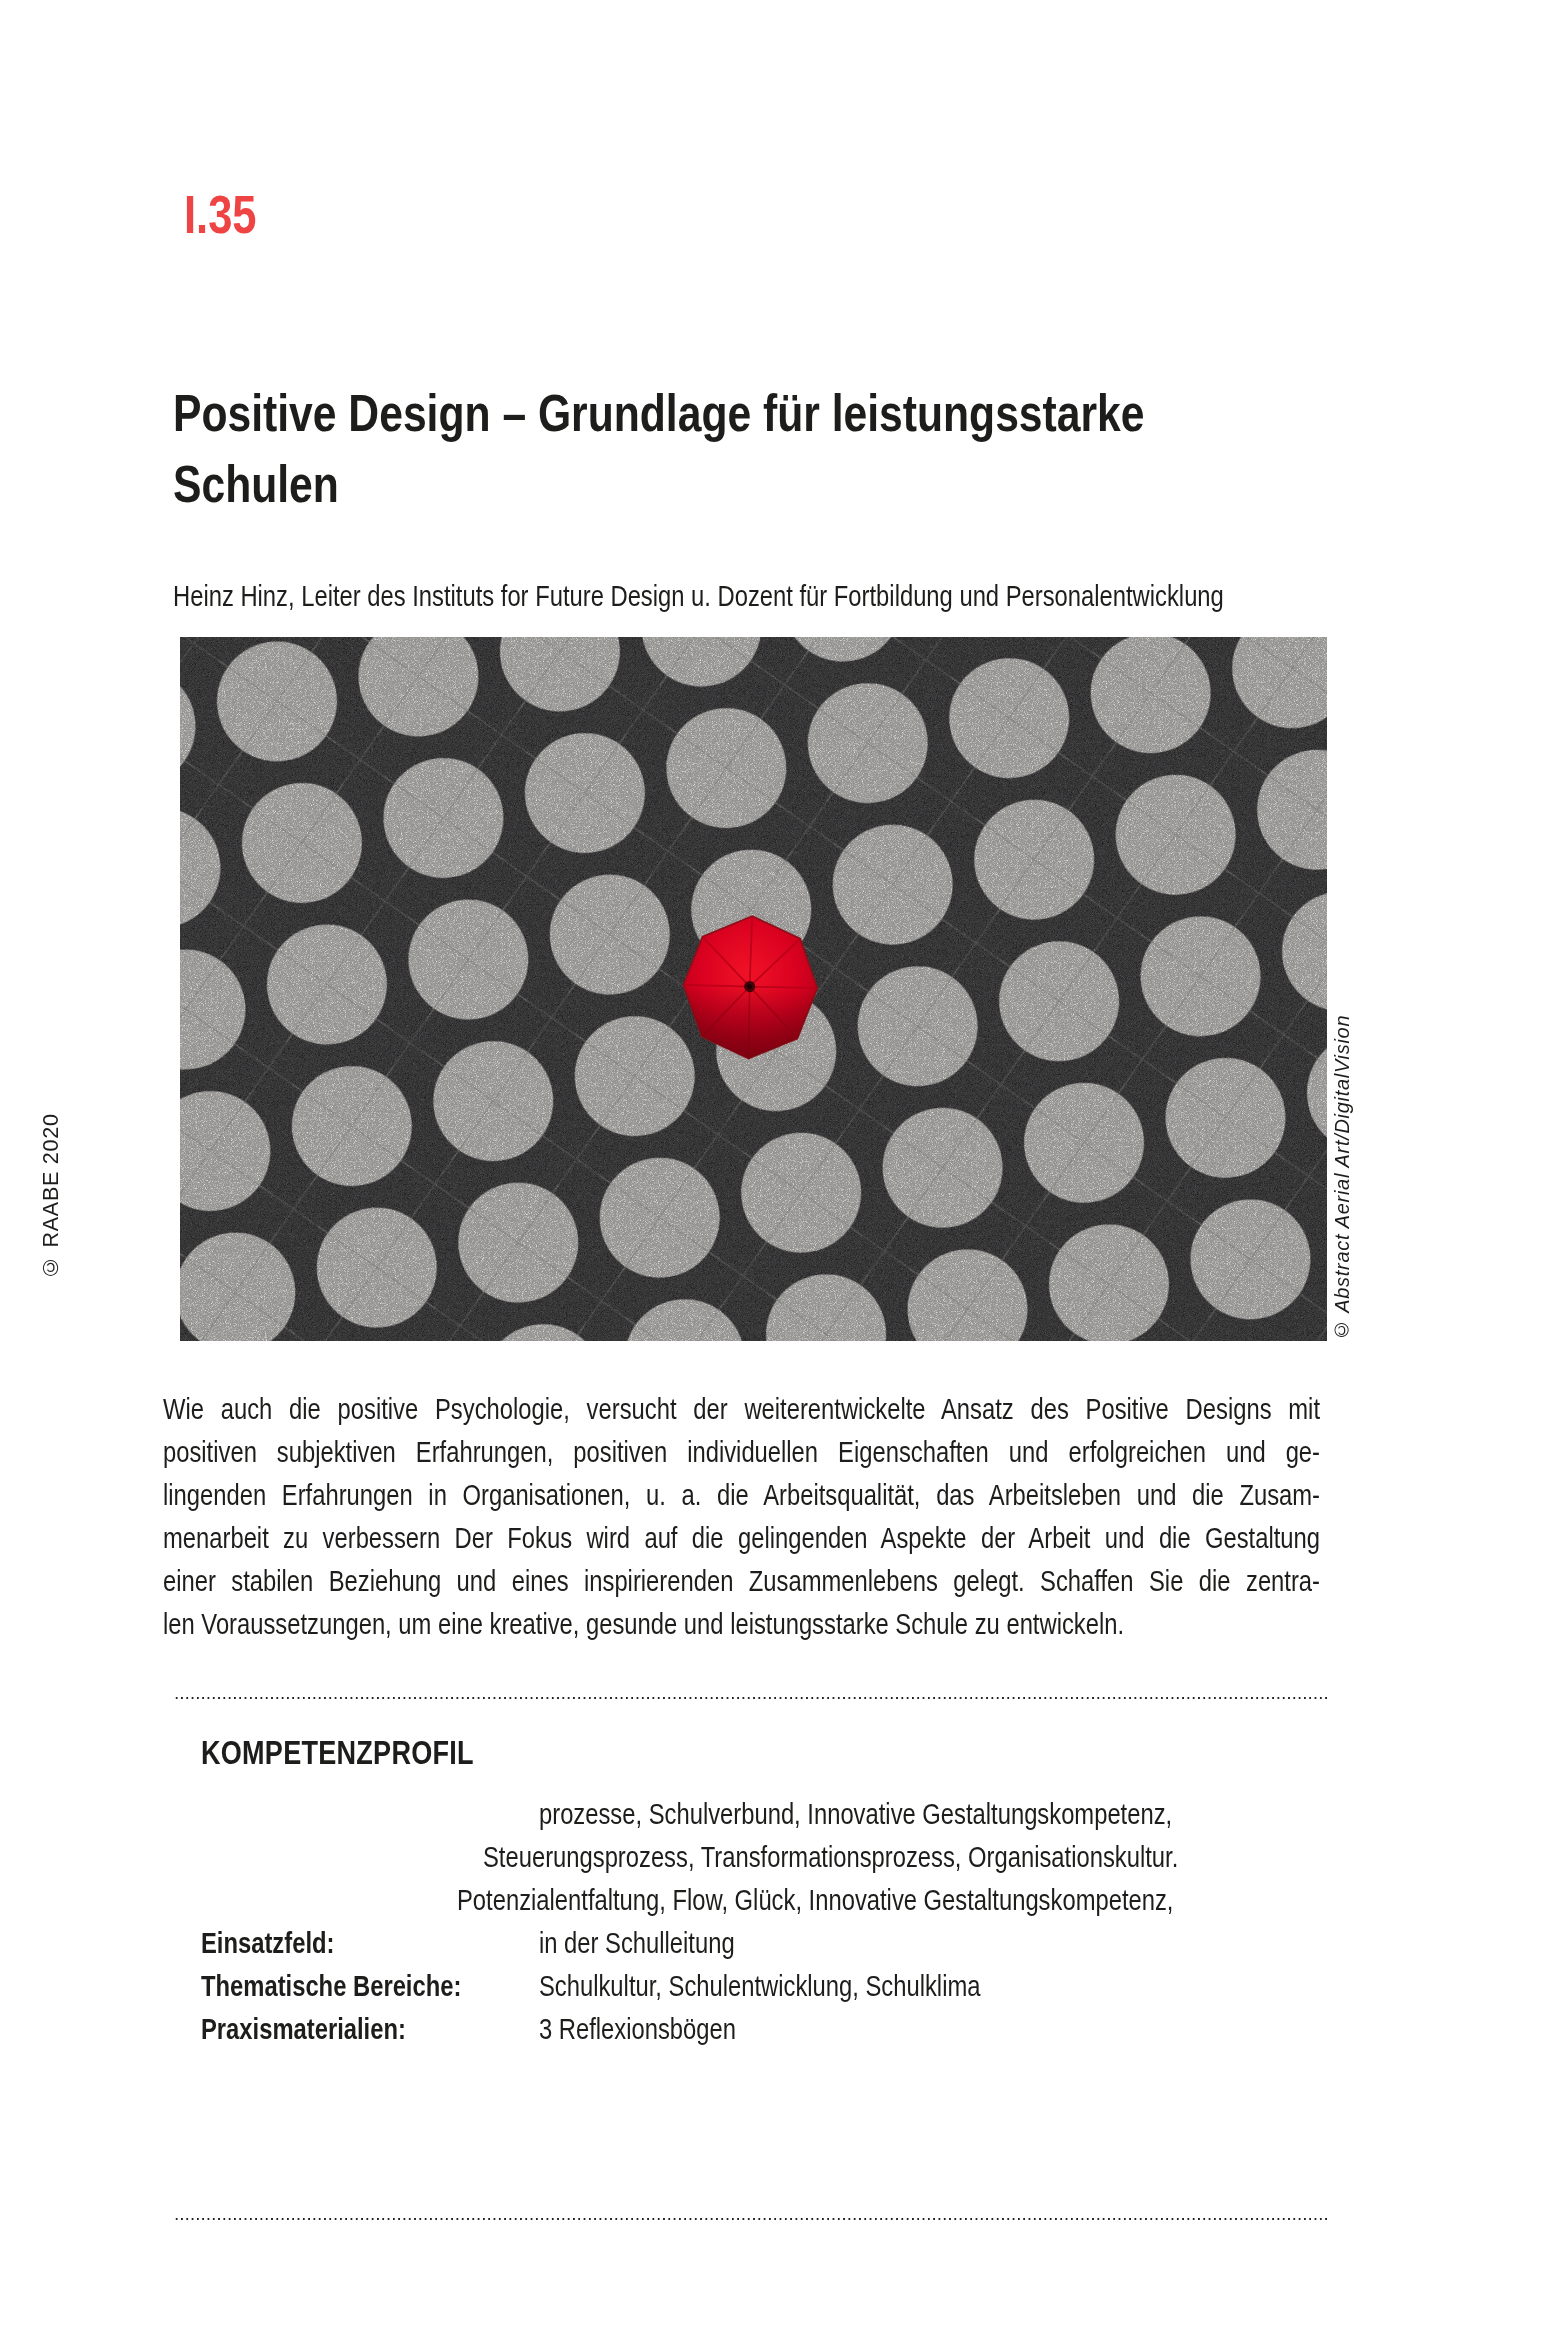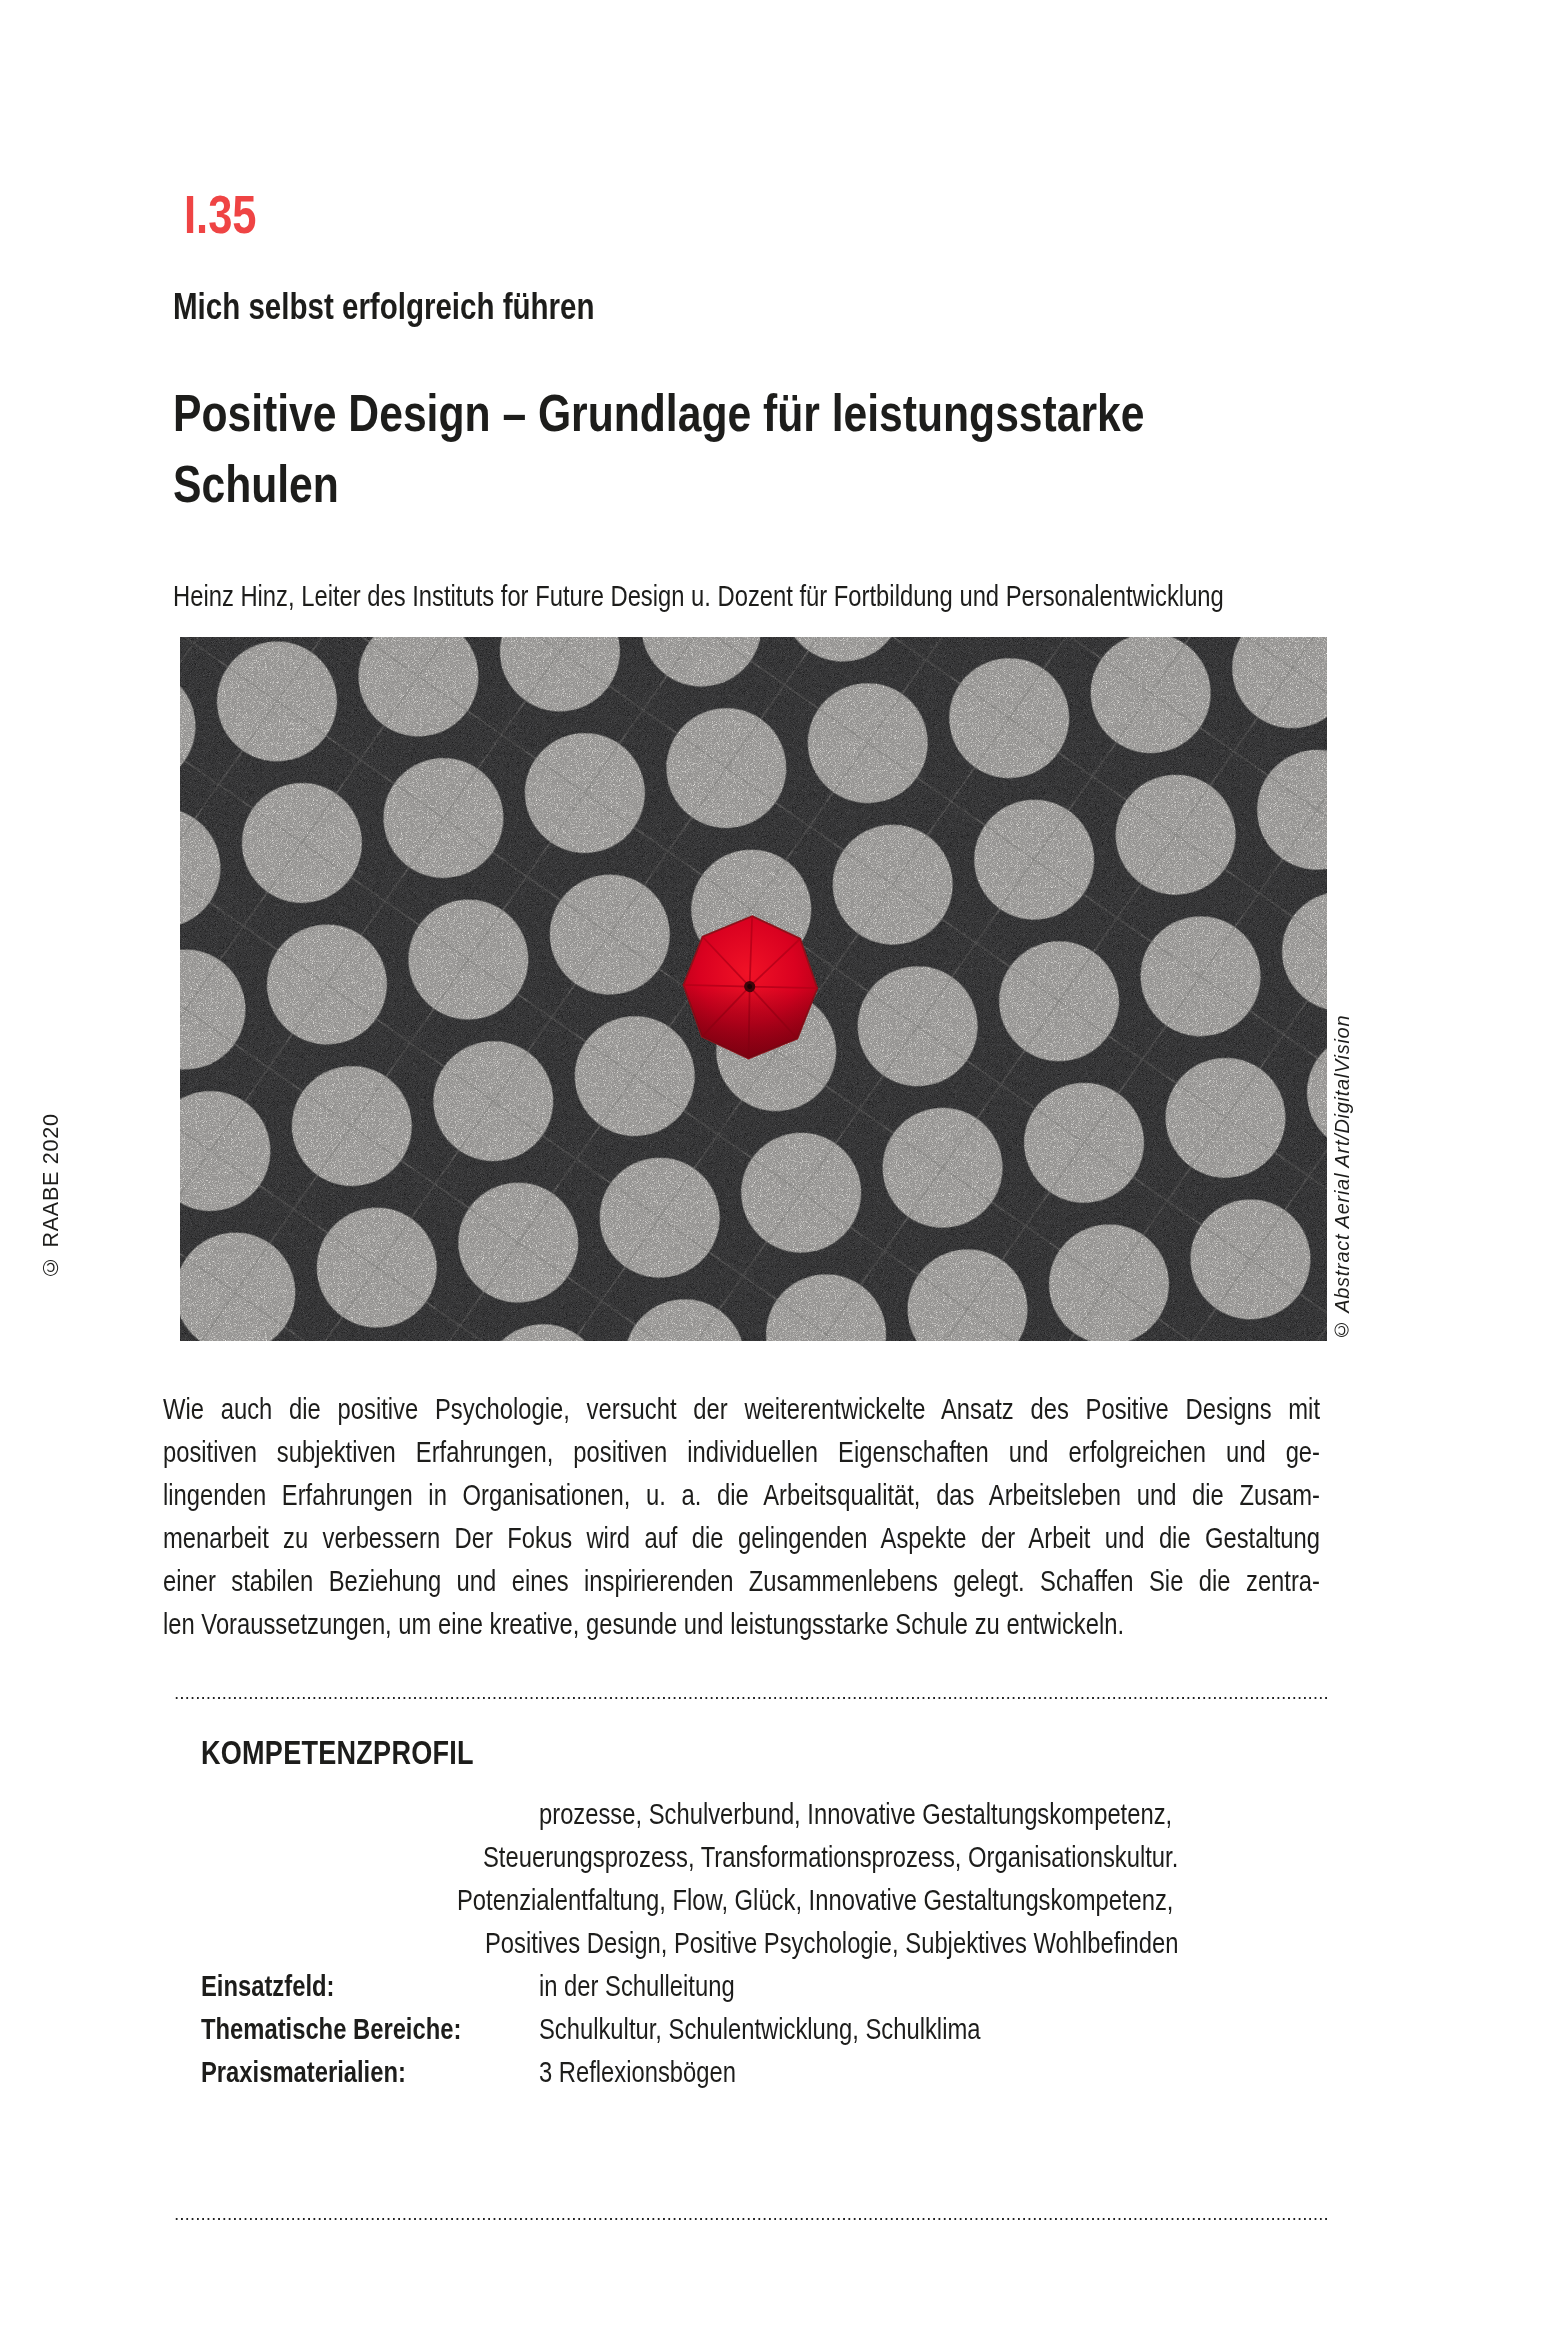--- a/index.html
+++ b/index.html
@@ -66,23 +66,20 @@
 <body>
 
 <div class="page">
 
   <div class="vtext raabe">© RAABE 2020</div>
 
   <div class="section-number">
       <span class="cx">I.35</span>
     </div>
 
-  <div class="kicker">
-      <span class="cx">Mich selbst erfolgreich führen</span>
-    </div>
 
   <div class="title">
     <span class="cx">Positive Design – Grundlage für leistungsstarke</span>
     <span class="cx">Schulen</span>
   </div>
 
   <div class="author">
       <span class="cx">Heinz Hinz, Leiter des Instituts for Future Design u. Dozent für Fortbildung und Personalentwicklung</span>
     </div>
 
@@ -150,24 +147,20 @@
     </div>
     <div class="kp-row">
       <div class="kp-label"><span class="cxi"></span></div>
       <div class="kp-value"><span class="cxi">Steuerungsprozess, Transformationsprozess, Organisationskultur.</span></div>
     </div>
     <div class="kp-row">
       <div class="kp-label"><span class="cxi"></span></div>
       <div class="kp-value"><span class="cxi">Potenzialentfaltung, Flow, Glück, Innovative Gestaltungskompetenz,</span></div>
     </div>
     <div class="kp-row">
-      <div class="kp-label"><span class="cxi"></span></div>
-      <div class="kp-value"><span class="cxi">Positives Design, Positive Psychologie, Subjektives Wohlbefinden</span></div>
-    </div>
-    <div class="kp-row">
       <div class="kp-label"><span class="cxi">Einsatzfeld:</span></div>
       <div class="kp-value"><span class="cxi">in der Schulleitung</span></div>
     </div>
     <div class="kp-row">
       <div class="kp-label"><span class="cxi">Thematische Bereiche:</span></div>
       <div class="kp-value"><span class="cxi">Schulkultur, Schulentwicklung, Schulklima</span></div>
     </div>
     <div class="kp-row">
       <div class="kp-label"><span class="cxi">Praxismaterialien:</span></div>
       <div class="kp-value"><span class="cxi">3 Reflexionsbögen</span></div>

